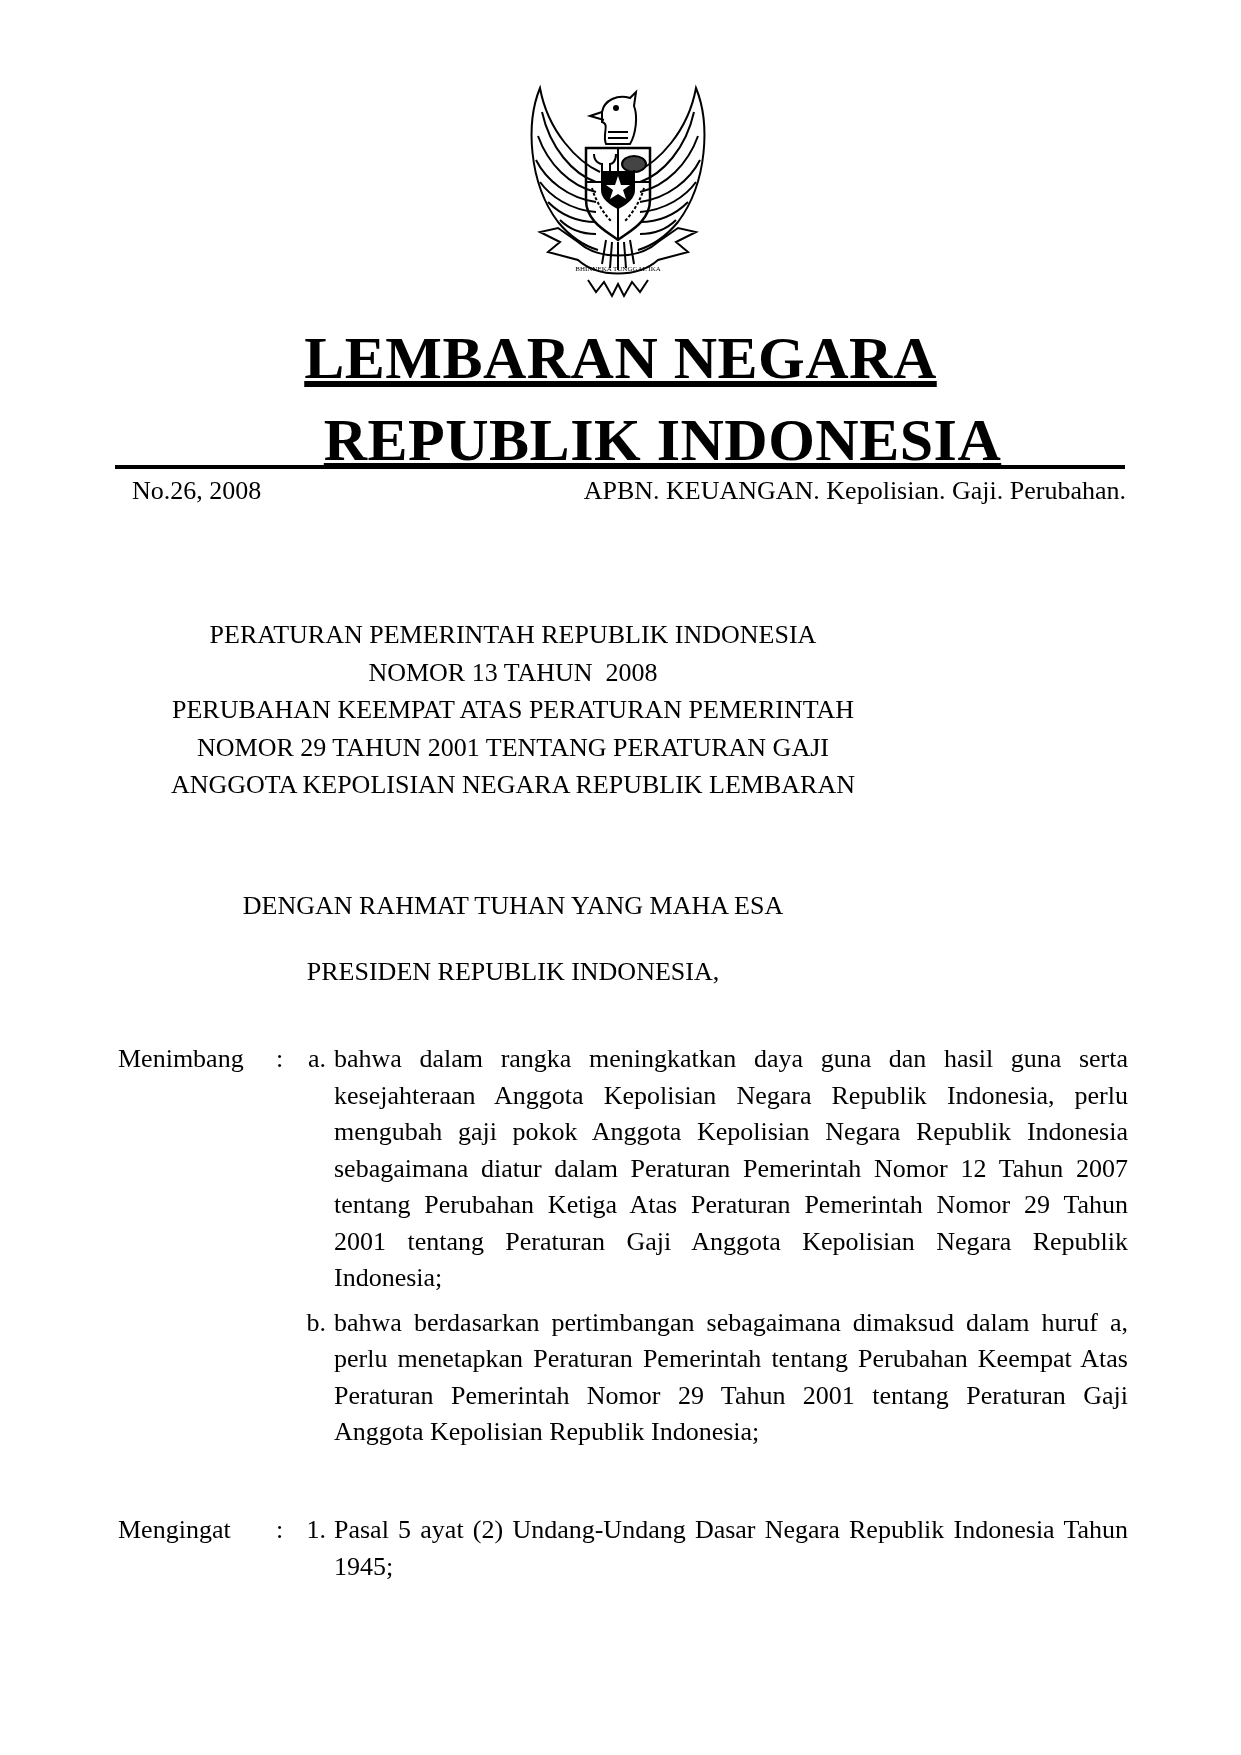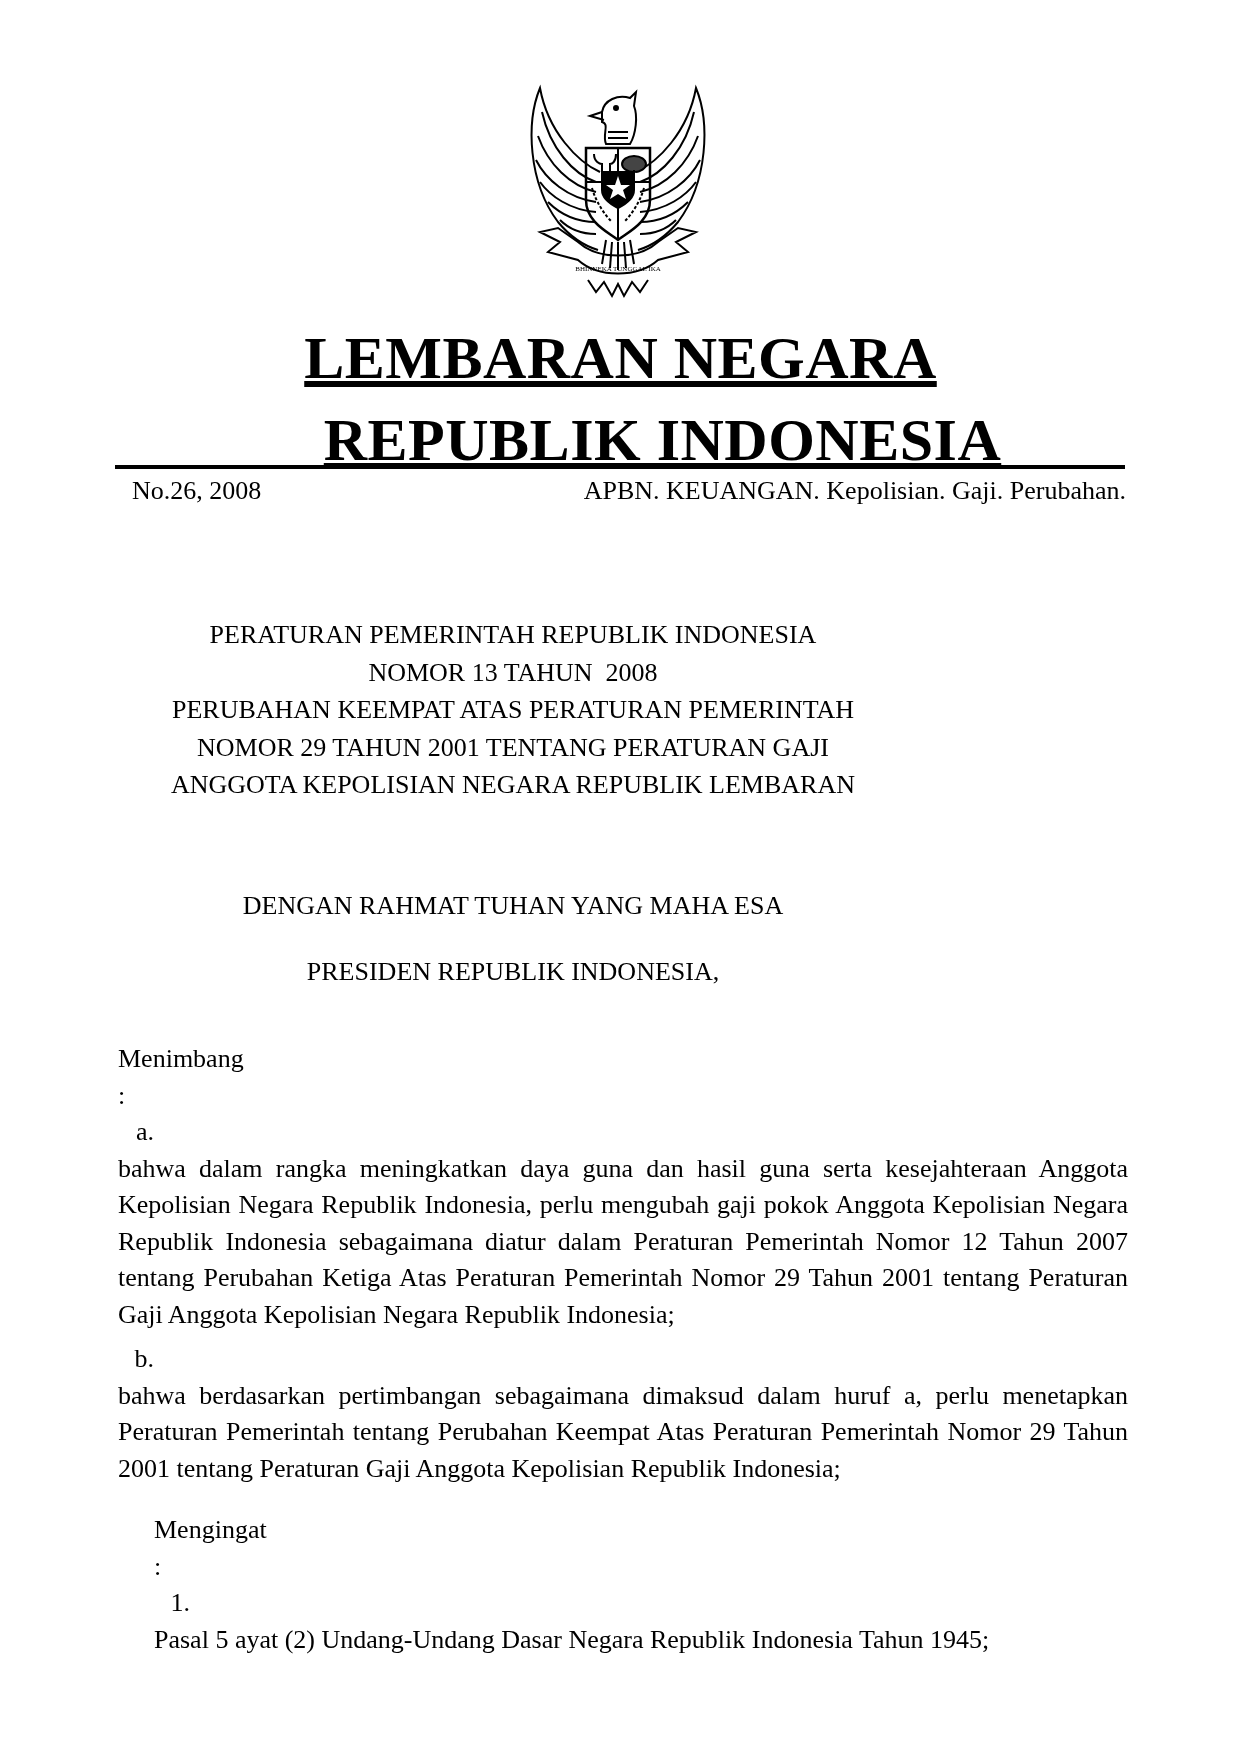--- a/index.html
+++ b/index.html
@@ -12,27 +12,27 @@
   .t2 { top: 405px; padding-left: 42px; }
   .rule { position: absolute; left: 115px; width: 1010px; top: 465px; height: 4px; background: #000; }
   .meta-left { position: absolute; left: 132px; top: 475px; font-size: 26px; line-height: 32px; }
   .meta-right { position: absolute; right: 115px; top: 475px; font-size: 26px; line-height: 32px; }
   .heading { position: absolute; left: 0; width: 1026px; text-align: center; font-size: 26px; line-height: 37.5px; }
   .heading div { white-space: nowrap; }
   .h-block { top: 616px; }
   .opening { top: 887px; }
   .president { top: 953px; }
   .section { position: absolute; left: 118px; width: 1010px; font-size: 26px; line-height: 36.5px; }
-  .row { display: flex; align-items: flex-start; flex-direction: column; }
+  .row { display: flex; align-items: flex-start; }
   .label { width: 158px; flex: none; white-space: nowrap; }
   .colon { width: 14px; flex: none; }
   .marker { width: 44px; flex: none; text-align: right; padding-right: 8px; box-sizing: border-box; }
   .body-text { flex: 1; text-align: justify; }
   .menimbang { top: 1041px; }
-  .mengingat { top: 1512px; margin-left: 36px; }
+  .mengingat { top: 1512px; }
   .gap { height: 8px; }
 </style>
 </head>
 <body>
 
 <div class="emblem">
   <svg width="200" height="222" viewBox="0 0 200 222">
     <g fill="none" stroke="#000" stroke-width="2">
 
       <path d="M82 90 C 60 80, 30 50, 22 6 C 8 40, 10 100, 40 140 C 55 158, 70 165, 80 168"></path>

